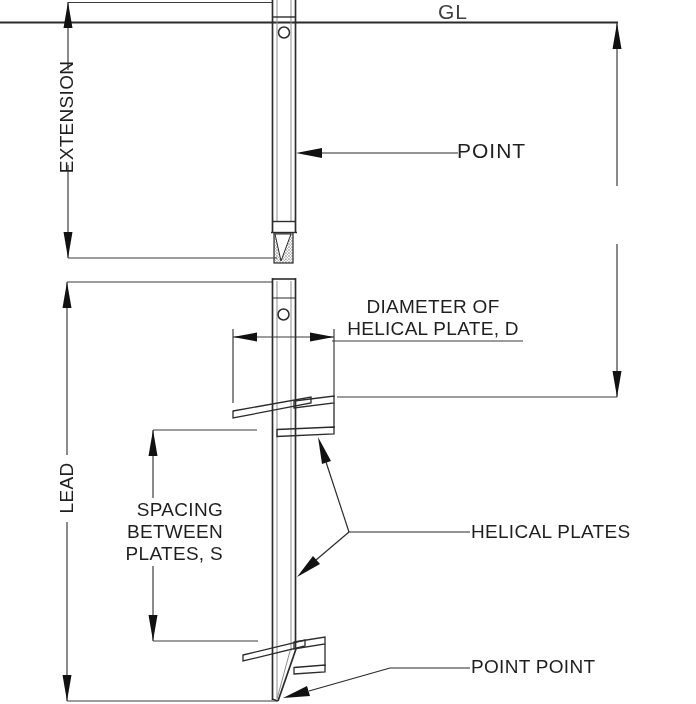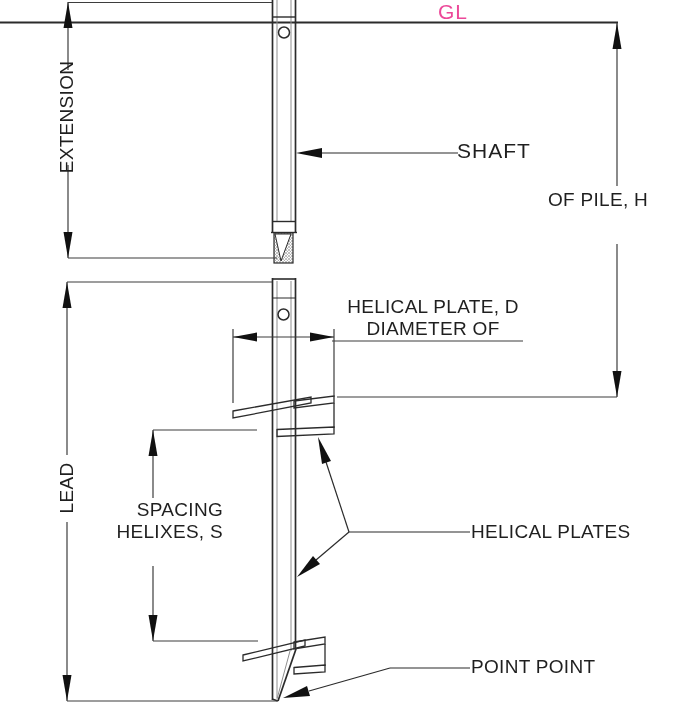--- a/index.html
+++ b/index.html
@@ -4,21 +4,21 @@
 <style>
   html,body{margin:0;padding:0;background:#fff;}
   body{width:696px;height:704px;position:relative;overflow:hidden;
        font-family:"Liberation Sans", sans-serif;color:#1f1f1f;}
   .stage{position:absolute;inset:0;width:696px;height:704px;}
   svg.linework{position:absolute;left:0;top:0;}
   .lbl{position:absolute;white-space:nowrap;color:#1f1f1f;letter-spacing:.3px;}
   .lbl.center{text-align:center;}
   .f19{font-size:19px;line-height:22px;}
   .f21{font-size:21px;line-height:23px;}
-  #lbl-gl{left:438px;top:0px;color:#ec4899;letter-spacing:.8px;}
+  #lbl-gl{left:438px;top:0px;color:#404040;letter-spacing:.8px;}
   #lbl-shaft{left:457px;top:139px;letter-spacing:1px;}
   #lbl-embedment{left:500px;top:187px;width:196px;line-height:25px;}
   #lbl-diameter{left:330px;top:296px;width:206px;}
   #lbl-spacing{left:90px;top:499px;width:133px;text-align:right;}
   #lbl-helical-plates{left:471px;top:521px;}
   #lbl-pilot-point{left:471px;top:656px;}
   .vertical{width:140px;height:22px;text-align:center;transform:rotate(-90deg);}
   #lbl-extension{left:-3px;top:106px;}
   #lbl-lead{left:-3px;top:477px;}
 </style>
@@ -159,35 +159,35 @@
     <line x1="470" y1="668" x2="390" y2="668"></line>
     <line x1="390" y1="668" x2="309" y2="691"></line>
     <polygon points="283,698 310,696 307,686" fill="#111111" stroke="none"></polygon>
   </g>
 </svg>
 
   <div id="lbl-gl" class="lbl f21">GL</div>
 
   <div id="lbl-extension" class="lbl f19 vertical">EXTENSION</div>
 
-  <div id="lbl-shaft" class="lbl f21">SHAFT</div>
+  <div id="lbl-shaft" class="lbl f21">POINT</div>
 
   <div id="lbl-embedment" class="lbl f19 center">
-    <div>OF PILE, H</div>
   </div>
 
   <div id="lbl-diameter" class="lbl f19 center">
+    <div>DIAMETER OF</div>
     <div>HELICAL PLATE, D</div>
-    <div>DIAMETER OF</div>
   </div>
 
   <div id="lbl-lead" class="lbl f19 vertical">LEAD</div>
 
   <div id="lbl-spacing" class="lbl f19 center">
     <div>SPACING</div>
-    <div>HELIXES, S</div>
+    <div>BETWEEN</div>
+    <div>PLATES, S</div>
   </div>
 
   <div id="lbl-helical-plates" class="lbl f19">HELICAL PLATES</div>
 
   <div id="lbl-pilot-point" class="lbl f19">POINT POINT</div>
 
 </div>
 
 </body></html>

